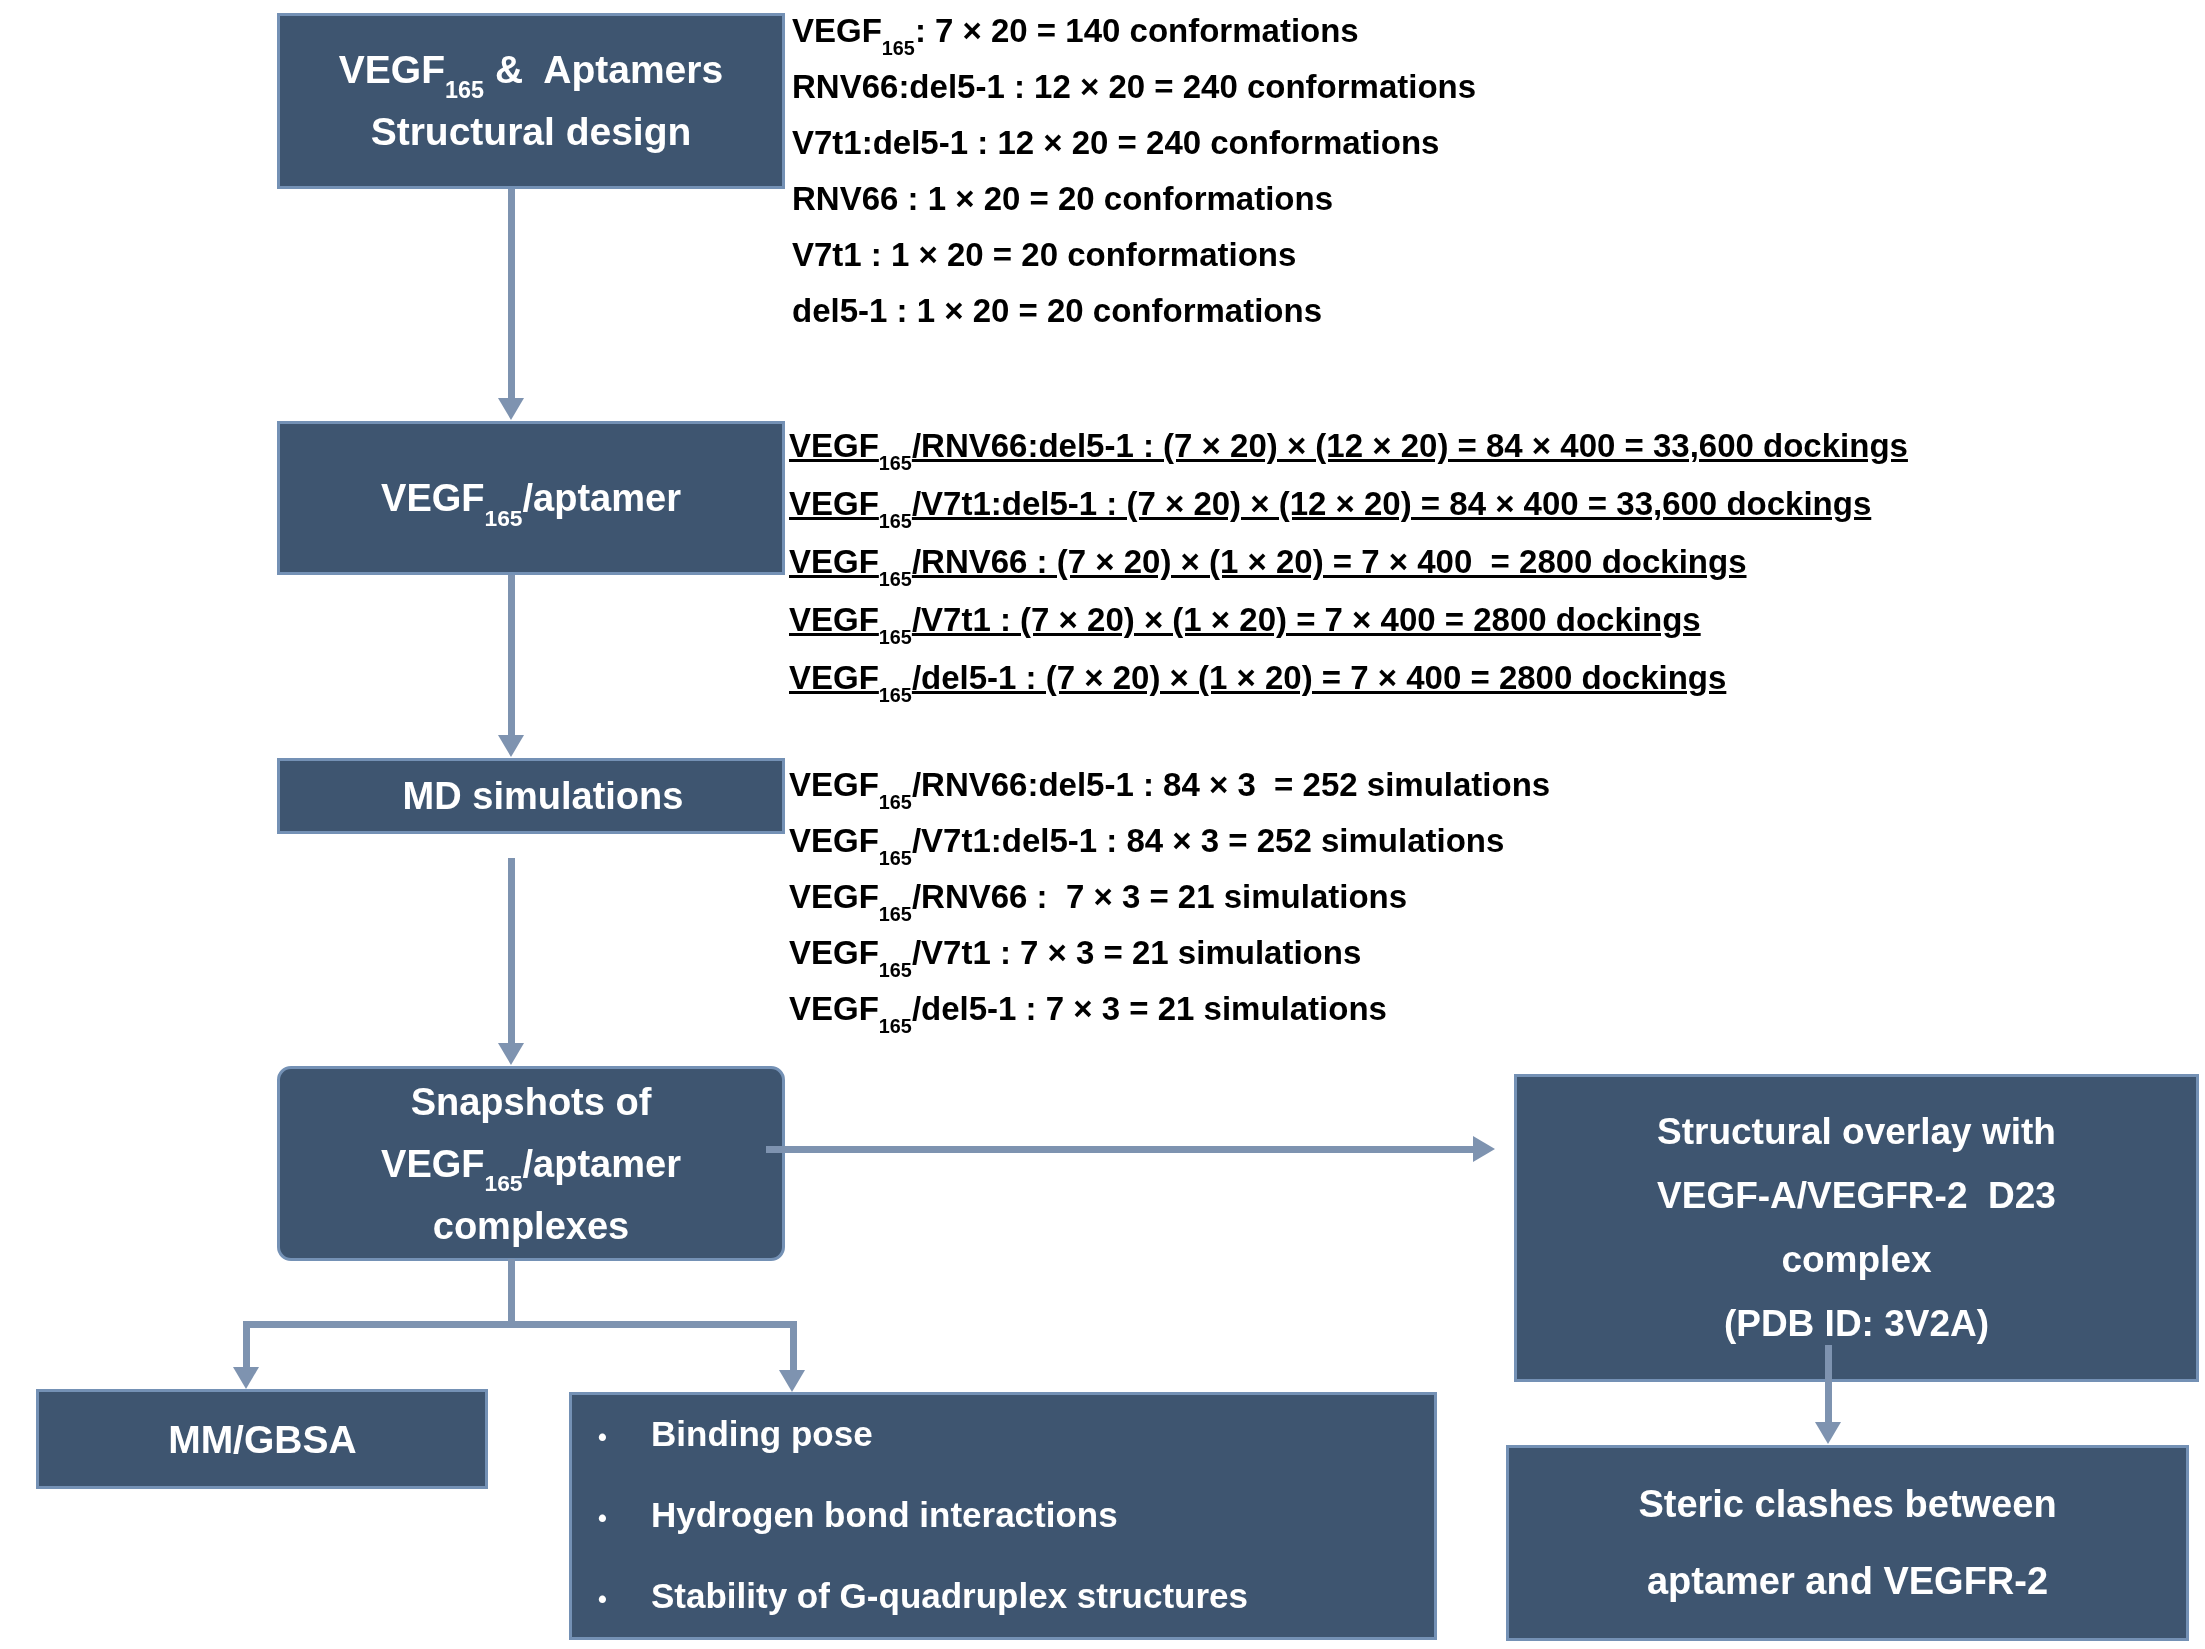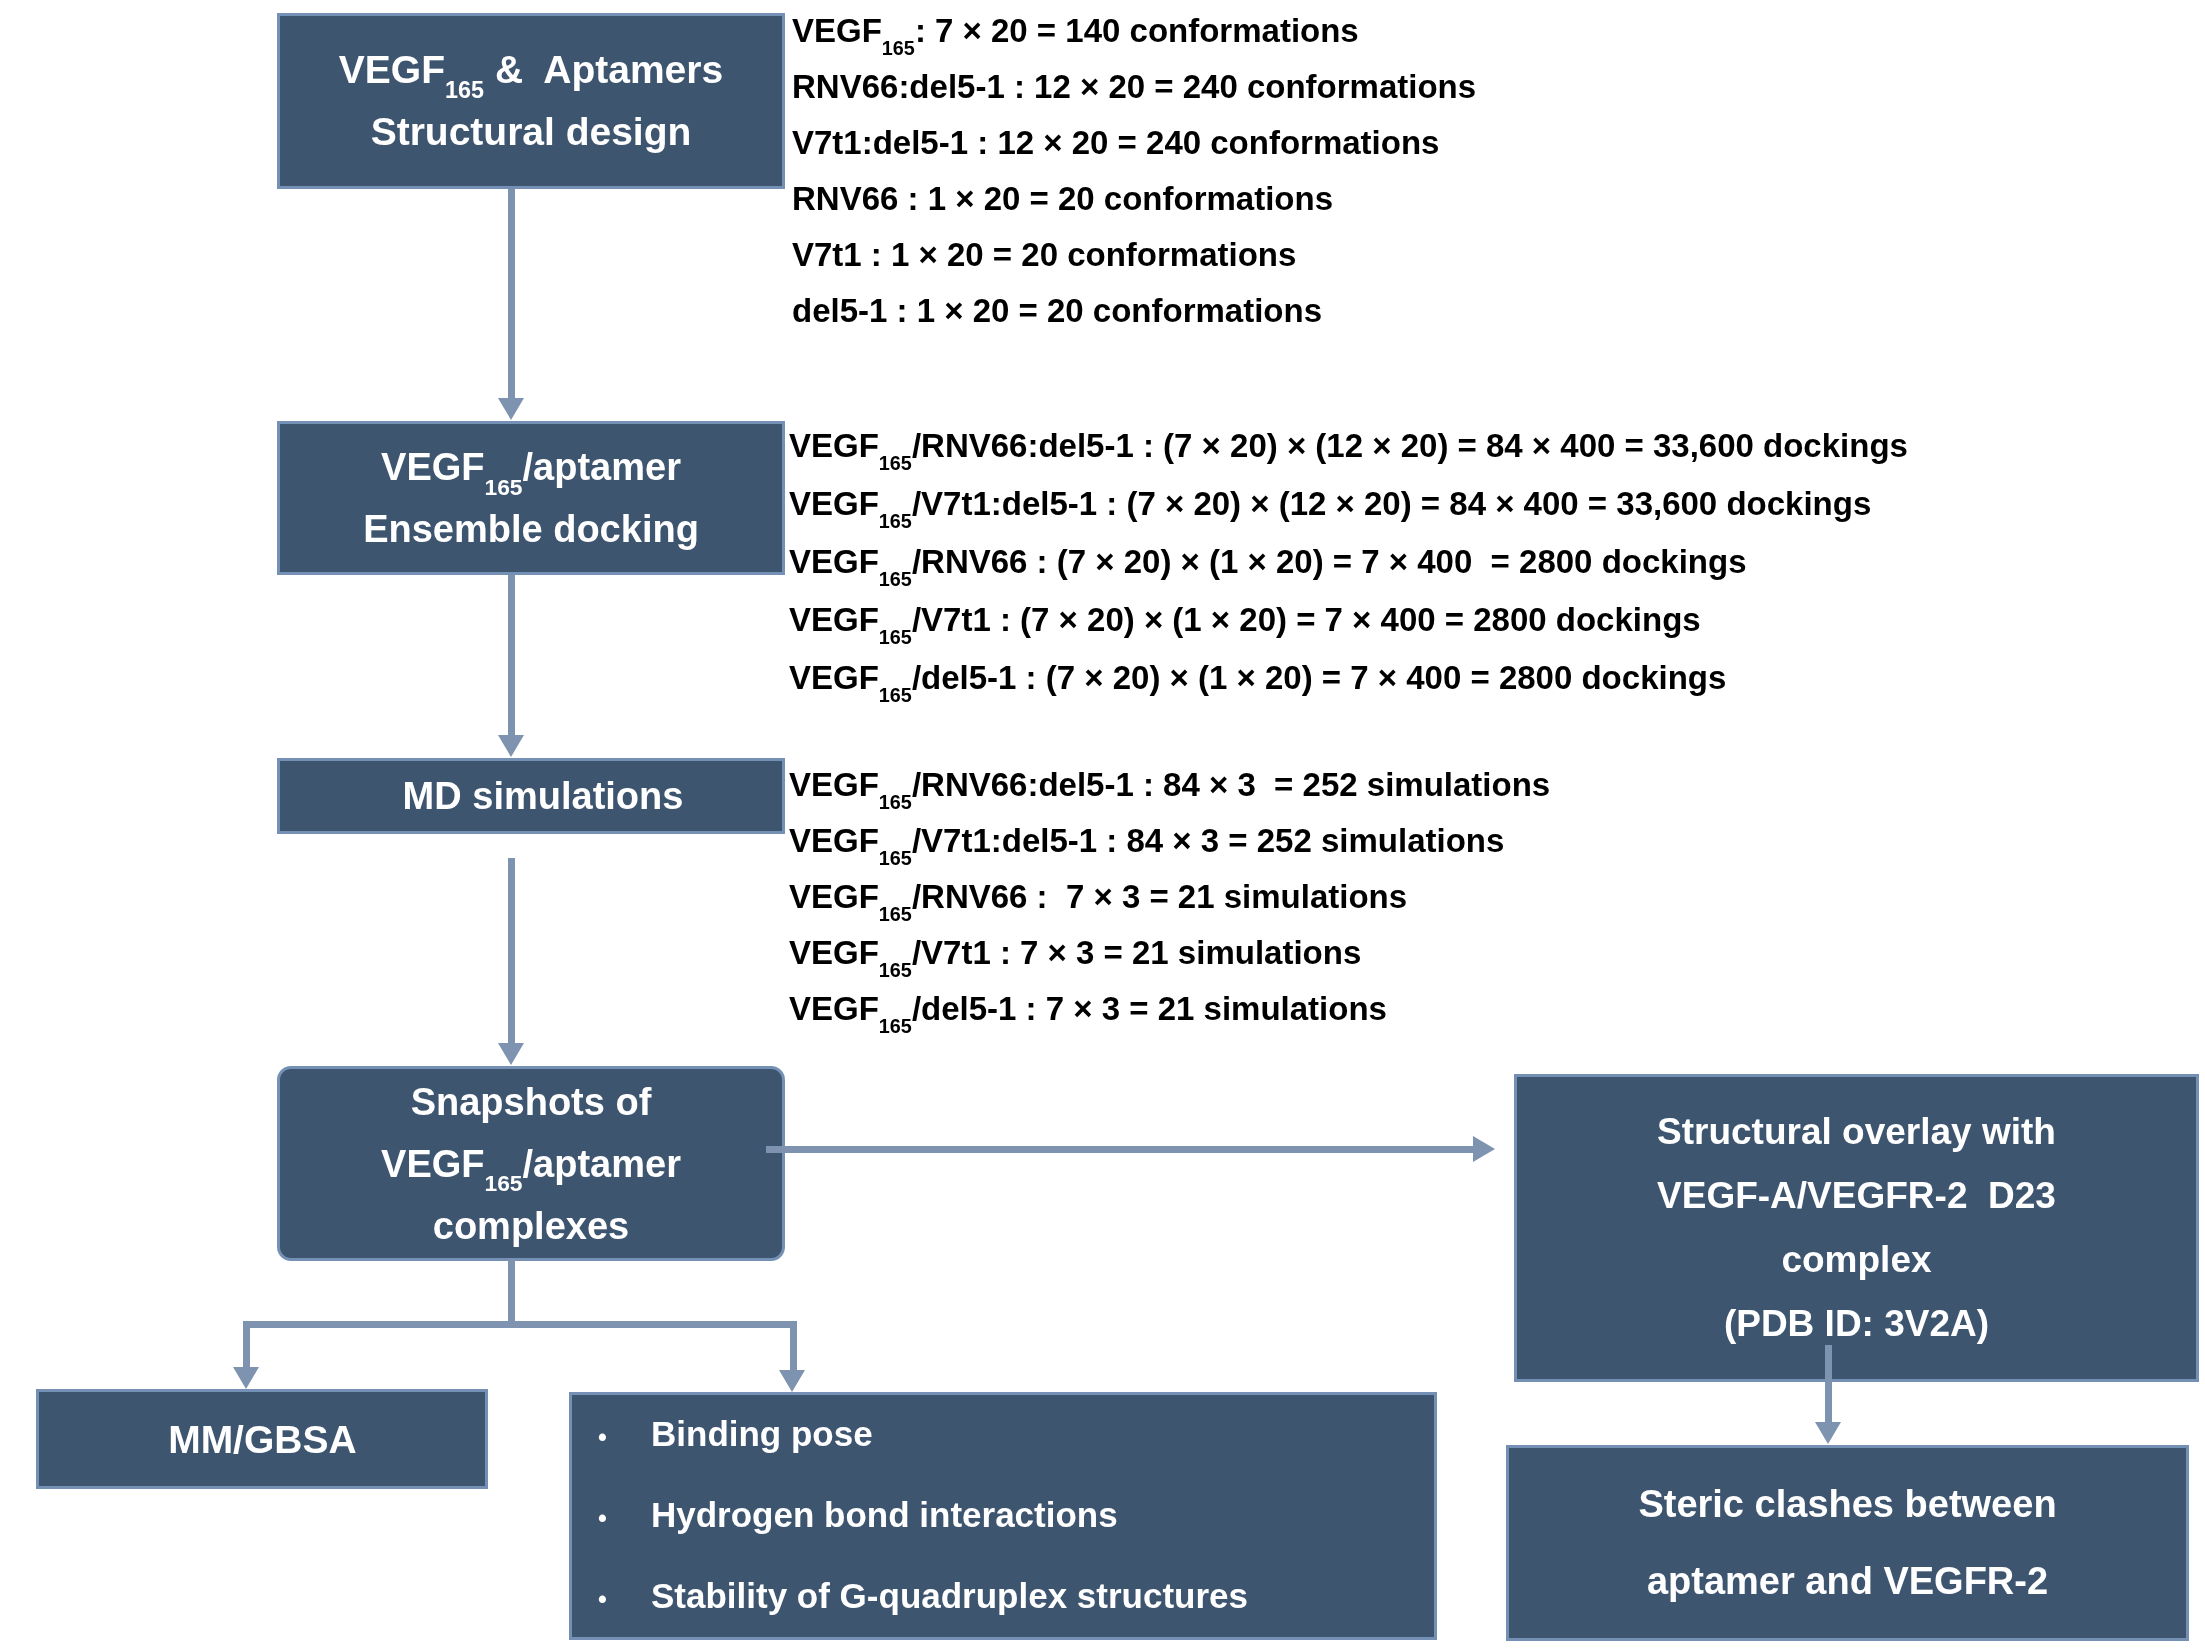--- a/index.html
+++ b/index.html
@@ -32,21 +32,21 @@
   #b3{left:258px;top:758px;width:508px;height:76px;font-size:38px;line-height:53px;padding-left:24px;}
   #b4{left:258px;top:1066px;width:508px;height:195px;font-size:38px;line-height:62px;border-radius:14px;}
   #b5{left:1495px;top:1074px;width:685px;height:308px;font-size:37px;line-height:64px;}
   #b6{left:1487px;top:1445px;width:683px;height:196px;font-size:38px;line-height:77px;}
   #b7{left:17.4px;top:1389px;width:452px;height:100px;font-size:39px;line-height:53px;}
   #b8{left:550px;top:1392px;width:868px;height:248px;font-size:35px;
       justify-content:center;align-items:flex-start;padding-left:26px;text-align:left;}
 
   
   #conf{left:792px;top:3.2px;font-size:33px;line-height:56px;}
-  #dock{left:789px;top:417px;font-size:33px;line-height:58px;}
+  #dock{left:789px;top:417px;font-size:33px;line-height:58px;text-decoration:underline;}
   #sims{left:789px;top:757px;font-size:33px;line-height:56px;}
 
   
   .vstem{position:absolute;width:6.8px;background:var(--arrow);}
   .hstem{position:absolute;height:6.8px;background:var(--arrow);}
   .ah-down{position:absolute;width:0;height:0;
     border-left:13.7px solid transparent;border-right:13.7px solid transparent;
     border-top:22px solid var(--arrow);}
   .ah-right{position:absolute;width:0;height:0;
     border-top:13.7px solid transparent;border-bottom:13.7px solid transparent;
@@ -61,21 +61,20 @@
 <body>
 
 <div class="canvas">
 
   <div class="box" id="b1">
       <div class="tline">VEGF<sub>165</sub> &amp;  Aptamers</div>
       <div class="tline">Structural design</div>
     </div>
   <div class="box" id="b2">
       <div class="tline">VEGF<sub>165</sub>/aptamer</div>
-      <div class="tline">Ensemble docking</div>
     </div>
   <div class="box" id="b3">
       <div class="tline">MD simulations</div>
     </div>
   <div class="box" id="b4">
       <div class="tline">Snapshots of</div>
       <div class="tline">VEGF<sub>165</sub>/aptamer</div>
       <div class="tline">complexes</div>
     </div>
 

